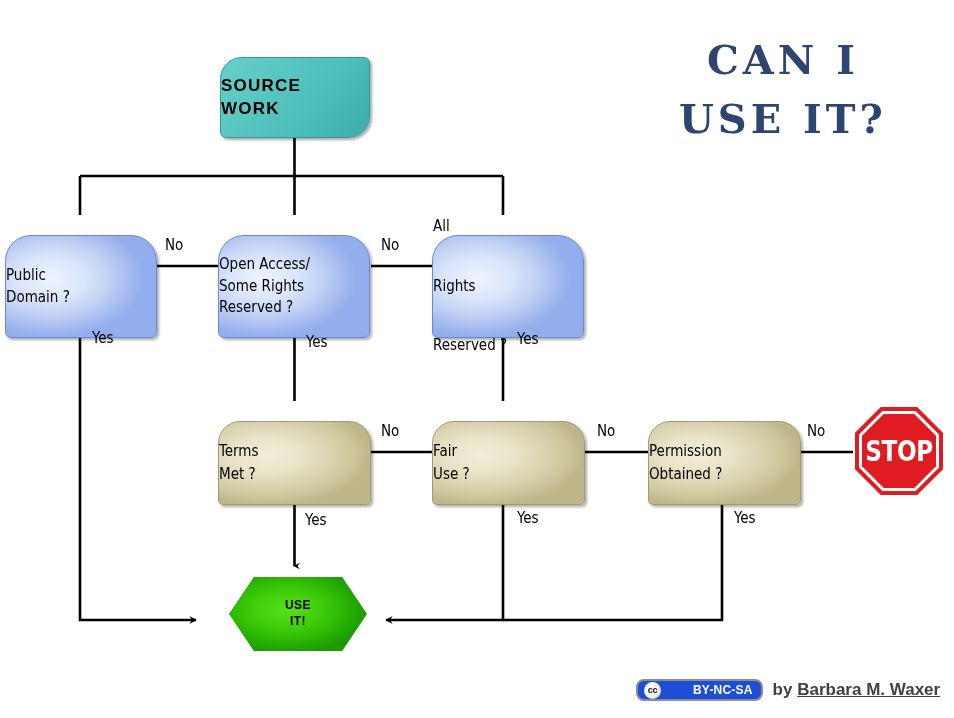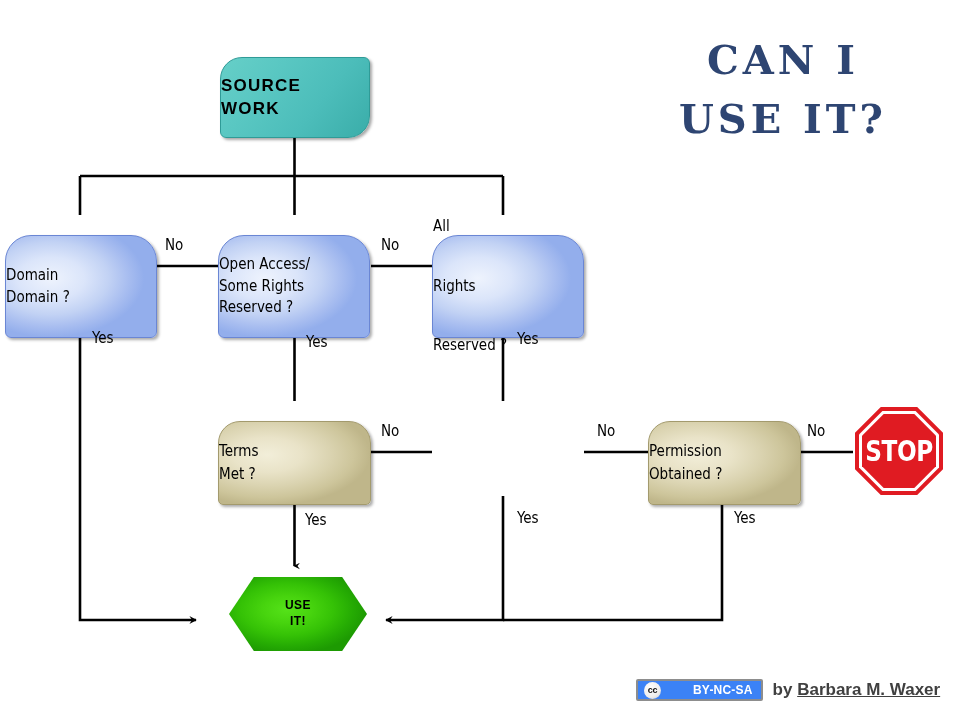--- a/index.html
+++ b/index.html
@@ -210,23 +210,23 @@
     top: 679px;
     display: flex;
     align-items: center;
     gap: 10px;
   }
   .cc-badge {
     display: flex;
     align-items: center;
     height: 22px;
     padding: 0 2px 0 2px;
-    background: #3b82f6;
+    background: #1d4ed8;
     border: 2px solid #8d8d8d;
-    border-radius: 2px;
+    border-radius: 8px;
     box-sizing: border-box;
   }
   .cc-circle {
     width: 17px;
     height: 17px;
     margin: 0 4px;
     border-radius: 50%;
     background: radial-gradient(circle at 38% 34%, #ffffff 0%, #efefef 58%, #c9c9c9 100%);
     color: #111111;
     font-size: 9px;
@@ -313,41 +313,45 @@
     <span class="tline">CAN I</span>
     <span class="tline">USE IT?</span>
   </div>
 
   <div class="node start-node">
     <span class="line">SOURCE</span>
     <span class="line">WORK</span>
   </div>
 
   <div id="node-public-domain" class="node blue-node">
-    <span class="line">Domain</span>
+    <span class="line">Public</span>
     <span class="line">Domain ?</span>
   </div>
 
   <div id="node-open-access" class="node blue-node">
     <span class="line">Open Access/</span>
     <span class="line">Some Rights</span>
     <span class="line">Reserved ?</span>
   </div>
 
   <div id="node-all-rights" class="node blue-node">
     <span class="line">All</span>
     <span class="line">Rights</span>
     <span class="line">Reserved ?</span>
   </div>
 
   <div id="node-terms-met" class="node tan-node">
     <span class="line">Terms</span>
     <span class="line">Met ?</span>
   </div>
 
+  <div id="node-fair-use" class="node tan-node">
+    <span class="line">Fair</span>
+    <span class="line">Use ?</span>
+  </div>
 
   <div id="node-permission" class="node tan-node">
     <span class="line">Permission</span>
     <span class="line">Obtained ?</span>
   </div>
 
   <div class="hex-node">
     <div class="hex-shape"></div>
     <div class="hex-label">
       <span class="line">USE</span>

